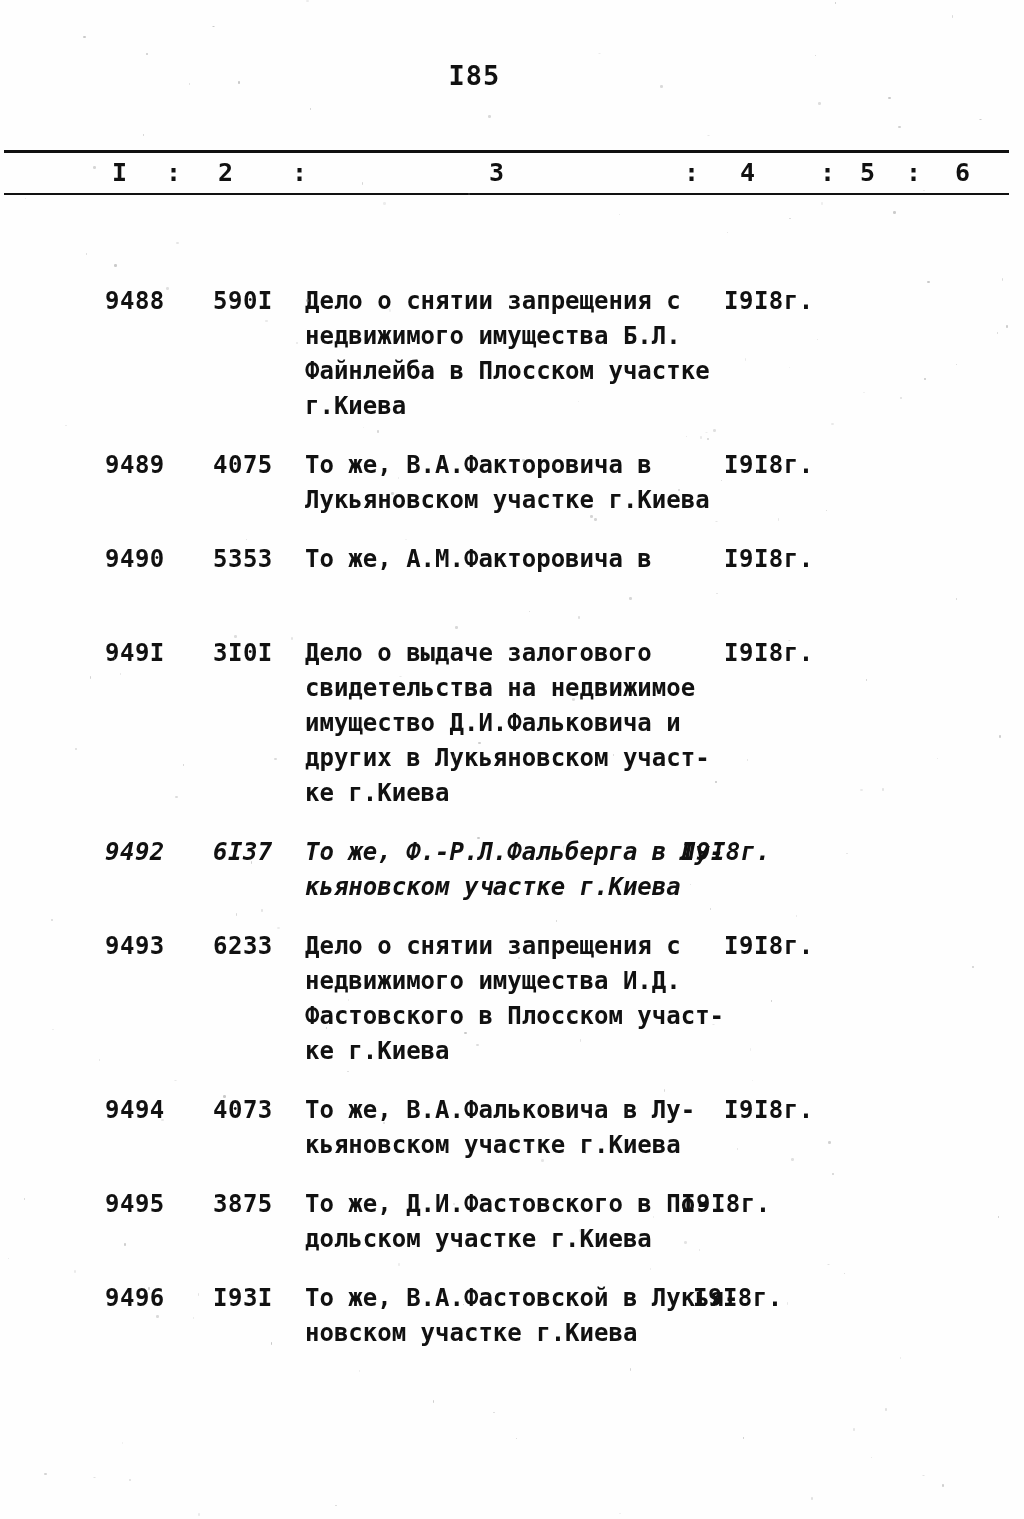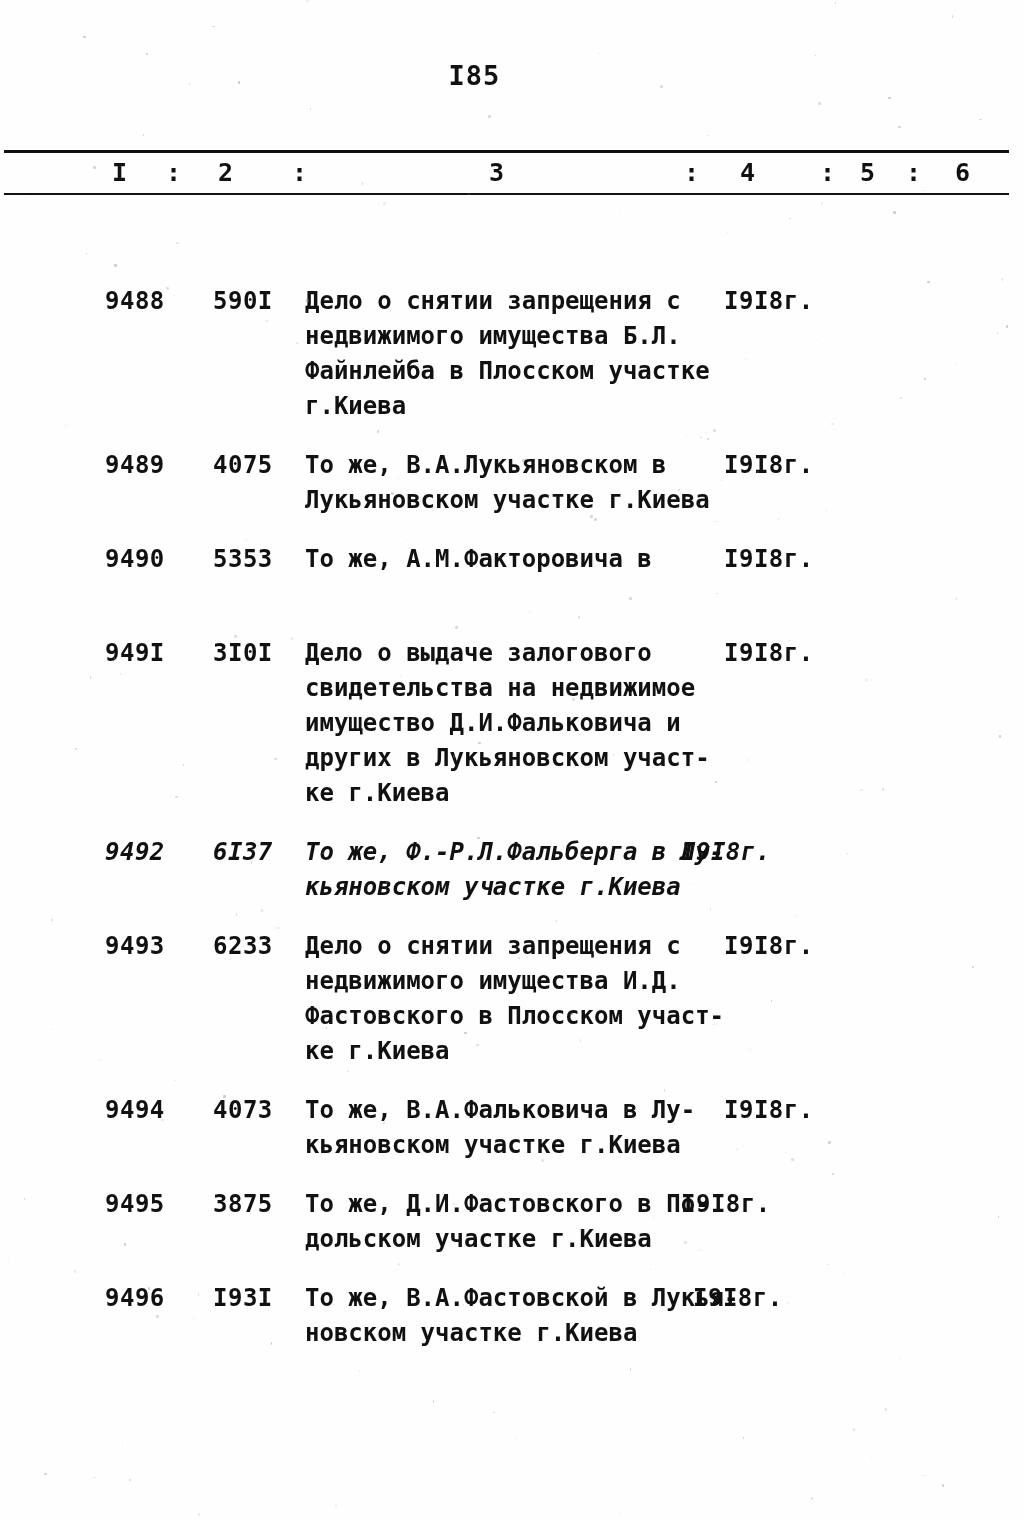--- a/index.html
+++ b/index.html
@@ -150,21 +150,21 @@
   <div class="table-body" id="table-body">
       <div class="row" style="height: 140px;">
         <div class="cell c-num">9488</div>
         <div class="cell c-old">590I</div>
         <div class="cell c-desc"><span class="desc-line">Дело о снятии запрещения с</span><span class="desc-line">недвижимого имущества Б.Л.</span><span class="desc-line">Файнлейба в Плосском участке</span><span class="desc-line">г.Киева</span></div>
         <div class="cell c-date">I9I8г.</div>
       </div>
       <div class="row" style="height: 70px;">
         <div class="cell c-num">9489</div>
         <div class="cell c-old">4075</div>
-        <div class="cell c-desc"><span class="desc-line">То же, В.А.Лукьяновском в</span><span class="desc-line">Лукьяновском участке г.Киева</span></div>
+        <div class="cell c-desc"><span class="desc-line">То же, В.А.Факторовича в</span><span class="desc-line">Лукьяновском участке г.Киева</span></div>
         <div class="cell c-date">I9I8г.</div>
       </div>
       <div class="row" style="height: 70px;">
         <div class="cell c-num">9490</div>
         <div class="cell c-old">5353</div>
         <div class="cell c-desc"><span class="desc-line">То же, А.М.Факторовича в</span></div>
         <div class="cell c-date">I9I8г.</div>
       </div>
       <div class="row" style="height: 175px;">
         <div class="cell c-num">949I</div>

